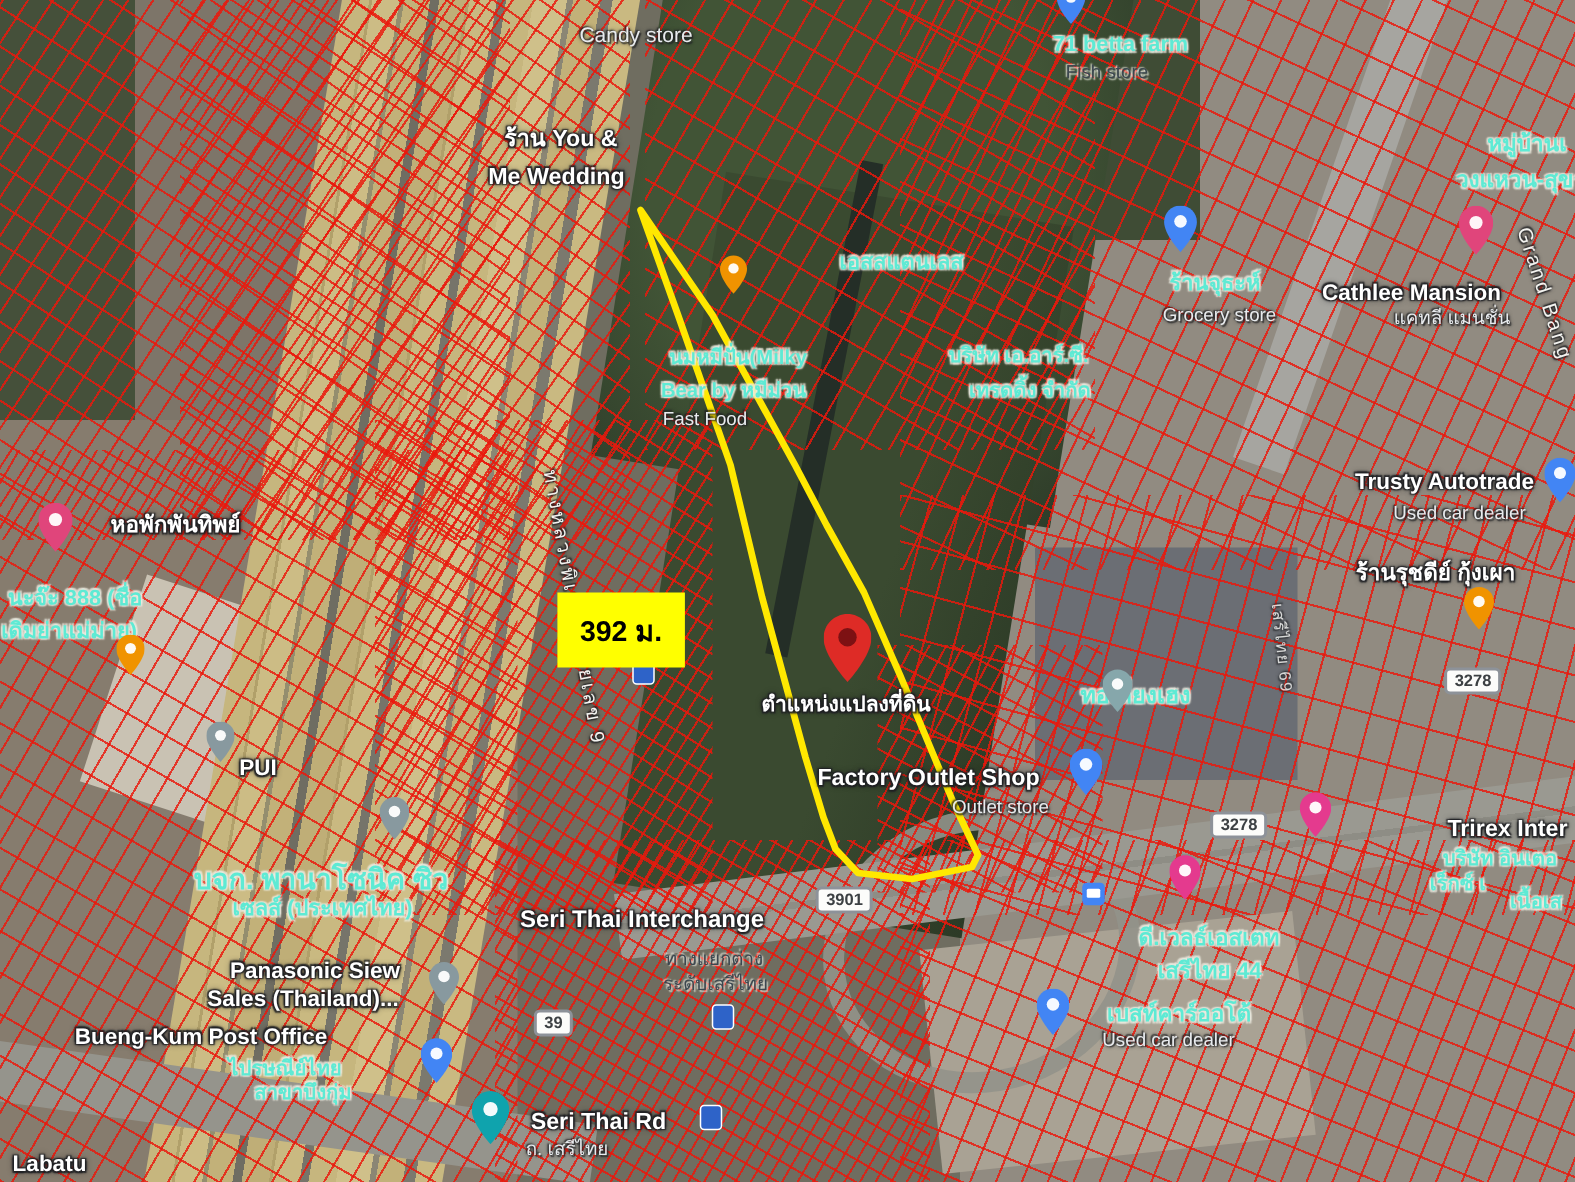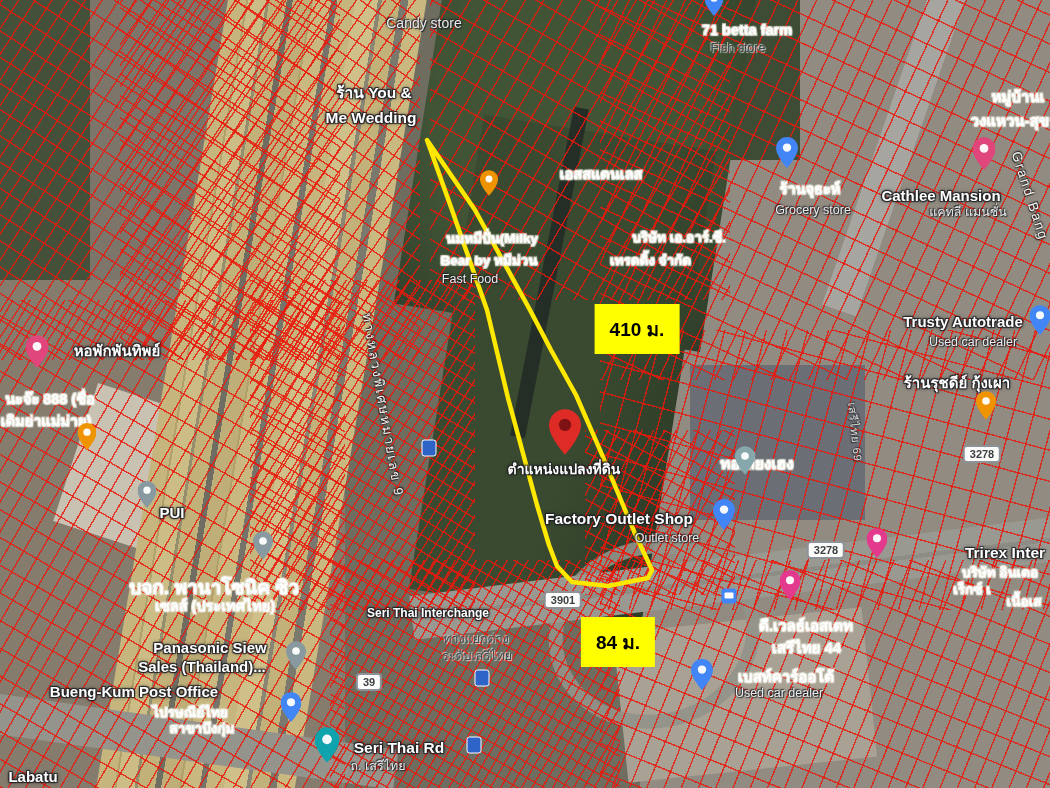--- a/index.html
+++ b/index.html
@@ -12,21 +12,21 @@
        repeating-linear-gradient(var(--a),rgba(234,24,12,.82) 0 1.4px,transparent 1.4px var(--s1)),
        repeating-linear-gradient(var(--b),rgba(234,24,12,.82) 0 1.4px,transparent 1.4px var(--s2));}
   svg.overlay{position:absolute;left:0;top:0;pointer-events:none;}
   
   .lbl{position:absolute;transform:translate(-50%,-50%);white-space:nowrap;text-align:center;line-height:1.1;}
   .w1{font-weight:700;font-size:14px;color:#fff;
       text-shadow:-1px -1px 1px rgba(32,33,36,.95),1px -1px 1px rgba(32,33,36,.95),
                   -1px 1px 1px rgba(32,33,36,.95),1px 1px 1px rgba(32,33,36,.95),0 0 4px rgba(32,33,36,.8);}
   .w2{font-weight:400;font-size:12.5px;color:#e8ebee;
       text-shadow:-1px -1px 1px rgba(32,33,36,.9),1px 1px 1px rgba(32,33,36,.9),0 0 3px rgba(32,33,36,.8);}
-  .d1{font-weight:700;font-size:13.5px;color:#ffffff;
+  .d1{font-weight:700;font-size:13.5px;color:#5eead4;
       text-shadow:-1px -1px 1px rgba(235,235,225,.85),1px -1px 1px rgba(235,235,225,.85),
                   -1px 1px 1px rgba(235,235,225,.85),1px 1px 1px rgba(235,235,225,.85);}
   .d2{font-weight:400;font-size:12.5px;color:#3c4750;
       text-shadow:-1px -1px 1px rgba(235,235,225,.8),1px 1px 1px rgba(235,235,225,.8);}
   .big{font-size:15.5px;}
   .mbox{position:absolute;transform:translate(-50%,-50%);background:#ffff00;color:#000;
         font-weight:700;font-size:19px;padding:10px 15px;white-space:nowrap;}
   .badge{position:absolute;transform:translate(-50%,-50%);background:#fcfcfa;border:2px solid #8d9299;
          border-radius:4px;color:#3c4043;font-weight:700;font-size:11px;padding:1px 5px;white-space:nowrap;}
   .pin{position:absolute;transform:translate(-50%,-100%);}
@@ -105,25 +105,25 @@
   <div class="shield" style="left:429px;top:448px;"></div>
   <div class="busicon" style="left:729px;top:596px;"></div>
 
   <div class="lbl w2" style="left:424px;top:24px;font-size:14px;">Candy store</div>
   <div class="lbl w1 big" style="left:374px;top:93px;">ร้าน You &amp;</div>
   <div class="lbl w1 big" style="left:371px;top:118px;">Me Wedding</div>
   <div class="lbl d1" style="left:747px;top:31px;font-size:14.5px;">71 betta farm</div>
   <div class="lbl d2" style="left:738px;top:49px;">Fish store</div>
   <div class="lbl d1" style="left:1018px;top:97px;font-size:15px;">หมู่บ้านเ</div>
   <div class="lbl d1" style="left:1014px;top:121px;font-size:15px;">วงแหวน-สุขา</div>
-  <div class="lbl d1" style="left:601px;top:176px;font-size:14.5px;font-family:Liberation Mono, monospace;">เอสสแตนเลส</div>
+  <div class="lbl d1" style="left:601px;top:176px;font-size:14.5px;">เอสสแตนเลส</div>
   <div class="lbl d1" style="left:810px;top:190px;font-size:14.5px;">ร้านจุธะห์</div>
   <div class="lbl w2" style="left:813px;top:211px;">Grocery store</div>
   <div class="lbl d1" style="left:679px;top:238px;">บริษัท เอ.อาร์.ซี.</div>
-  <div class="lbl d1" style="left:632px;top:261px;padding-left:37px;">เทรดดิ้ง จำกัด</div>
+  <div class="lbl d1" style="left:668px;top:261px;padding-left:37px;">เทรดดิ้ง จำกัด</div>
   <div class="lbl d1" style="left:492px;top:239px;">นมหมีปั่น(Milky</div>
   <div class="lbl d1" style="left:489px;top:261px;">Bear by หมีม่วน</div>
   <div class="lbl w2" style="left:470px;top:280px;">Fast Food</div>
   <div class="lbl w1" style="left:941px;top:196px;font-size:15px;">Cathlee Mansion</div>
   <div class="lbl w2" style="left:968px;top:213px;">แคทลี แมนชั่น</div>
   <div class="lbl w1" style="left:963px;top:322px;font-size:15px;">Trusty Autotrade</div>
   <div class="lbl w2" style="left:973px;top:343px;">Used car dealer</div>
   <div class="lbl w1" style="left:957px;top:383px;font-size:15px;">ร้านรุชดีย์ กุ้งเผา</div>
   <div class="lbl w1" style="left:117px;top:351px;font-size:15px;">หอพักพันทิพย์</div>
   <div class="lbl d1" style="left:50px;top:400px;font-size:14.5px;">นะจ๊ะ 888 (ชื่อ</div>
@@ -134,21 +134,21 @@
   <div class="lbl w2" style="left:667px;top:539px;">Outlet store</div>
   <div class="lbl w1" style="left:172px;top:513px;font-size:15px;">PUI</div>
   <div class="lbl d1" style="left:214px;top:588px;font-size:19px;">บจก. พานาโซนิค ซิว</div>
   <div class="lbl d1" style="left:215px;top:607px;font-size:14.5px;">เซลส์ (ประเทศไทย)</div>
   <div class="lbl w1" style="left:210px;top:648px;font-size:15px;">Panasonic Siew</div>
   <div class="lbl w1" style="left:202px;top:667px;font-size:15px;">Sales (Thailand)...</div>
   <div class="lbl w1" style="left:134px;top:692px;font-size:15px;">Bueng-Kum Post Office</div>
   <div class="lbl d1" style="left:190px;top:713px;">ไปรษณีย์ไทย</div>
   <div class="lbl d1" style="left:202px;top:729px;">สาขาบึงกุ่ม</div>
   <div class="lbl w1" style="left:33px;top:777px;font-size:15px;">Labatu</div>
-  <div class="lbl w1" style="left:428px;top:614px;font-size:12px;">Seri Thai Interchange</div>
+  <div class="lbl w1" style="left:428px;top:614px;font-size:16px;">Seri Thai Interchange</div>
   <div class="lbl d2" style="left:476px;top:640px;">ทางแยกต่าง</div>
   <div class="lbl d2" style="left:477px;top:657px;">ระดับเสรีไทย</div>
   <div class="lbl d1" style="left:806px;top:626px;font-size:15px;">ดี.เวลธ์เอสเตท</div>
   <div class="lbl d1" style="left:799px;top:648px;font-size:15px;padding-left:15px;">เสรีไทย 44</div>
   <div class="lbl d1" style="left:786px;top:677px;font-size:15px;">เบสท์คาร์ออโต้</div>
   <div class="lbl w2" style="left:779px;top:694px;">Used car dealer</div>
   <div class="lbl w1 big" style="left:399px;top:748px;">Seri Thai Rd</div>
   <div class="lbl w2" style="left:378px;top:767px;">ถ. เสรีไทย</div>
   <div class="lbl w1 big" style="left:1005px;top:553px;">Trirex Inter</div>
   <div class="lbl d1" style="left:1000px;top:573px;">บริษัท อินเตอ</div>
@@ -206,16 +206,15 @@
   <svg class="pin pk-magenta" style="left:877px;top:558px;" width="21" height="30">
       <use href="#pinsym"></use>
     </svg>
   <svg class="pin pk-magenta" style="left:790px;top:600px;" width="21" height="30">
       <use href="#pinsym"></use>
     </svg>
   <svg class="pin pk-teal" style="left:327px;top:763px;" width="25" height="36">
       <use href="#pinsym"></use>
     </svg>
 
-  <div class="mbox" style="left:637px;top:329px;">410 ม.</div>
-  <div class="mbox" style="left:618px;top:642px;">84 ม.</div>
+  <div class="mbox" style="left:414px;top:420px;">392 ม.</div>
 
 </div>
 
 </body></html>

